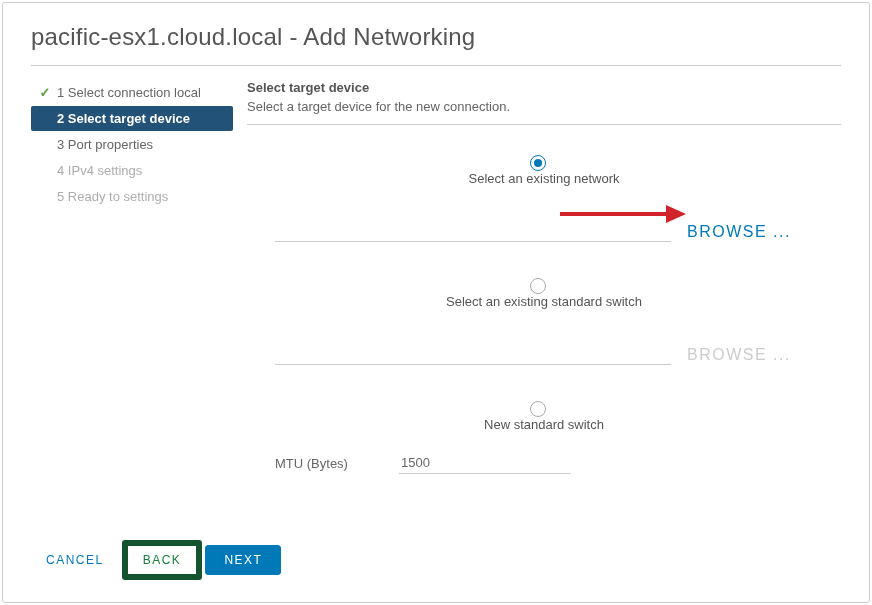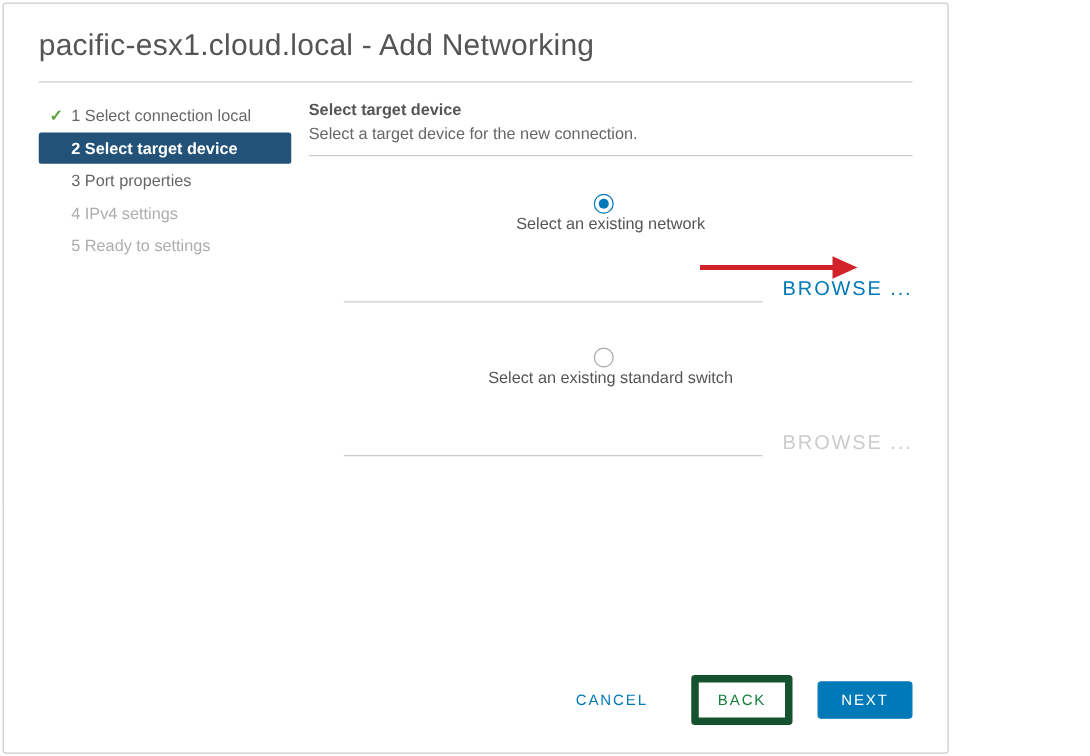--- a/index.html
+++ b/index.html
@@ -8,21 +8,21 @@
       padding: 0;
     }
     body {
       font-family: -apple-system, BlinkMacSystemFont, "Segoe UI", Arial, sans-serif;
       background: #fff;
       width: 872px;
       height: 605px;
       position: relative;
     }
     .dialog {
-      width: 757px;
+      width: 868px;
       height: 601px;
       margin: 2px;
       border: 1px solid #ccc;
       border-radius: 3px;
       background: #fff;
       display: flex;
       flex-direction: column;
       position: relative;
     }
     .dialog-header {
@@ -177,24 +177,24 @@
       border: none;
       border-bottom: 1px solid #ccc;
       font-size: 13px;
       color: #666;
       padding: 3px 2px;
       background: transparent;
       outline: none;
     }
     .dialog-footer {
       display: flex;
-      justify-content: flex-end;
+      justify-content: flex-start;
       align-items: center;
       padding: 16px 28px 22px 28px;
-      gap: 20px;
+      gap: 3px;
     }
     .btn {
       font-size: 12px;
       letter-spacing: 1.5px;
       padding: 7px 15px;
       border-radius: 3px;
       cursor: pointer;
       font-weight: 500;
       border: none;
       background: none;
@@ -285,20 +285,30 @@
         <div class="radio-option">
           <span class="radio-circle"></span>
           <span class="radio-label">Select an existing standard switch</span>
         </div>
         <div class="input-row">
           <div class="input-underline"></div>
           <span class="browse-link disabled">BROWSE ...</span>
         </div>
       </div>
 
+      <div class="option-block">
+        <div class="radio-option">
+          <span class="radio-circle"></span>
+          <span class="radio-label">New standard switch</span>
+        </div>
+        <div class="mtu-row">
+          <span class="mtu-label">MTU (Bytes)</span>
+          <input class="mtu-input" type="text" value="1500" style="">
+        </div>
+      </div>
 
     </div>
   </div>
 
   <div class="dialog-footer">
     <button class="btn btn-cancel">CANCEL</button>
     <button class="btn btn-back">BACK</button>
     <button class="btn btn-next">NEXT</button>
   </div>
 

